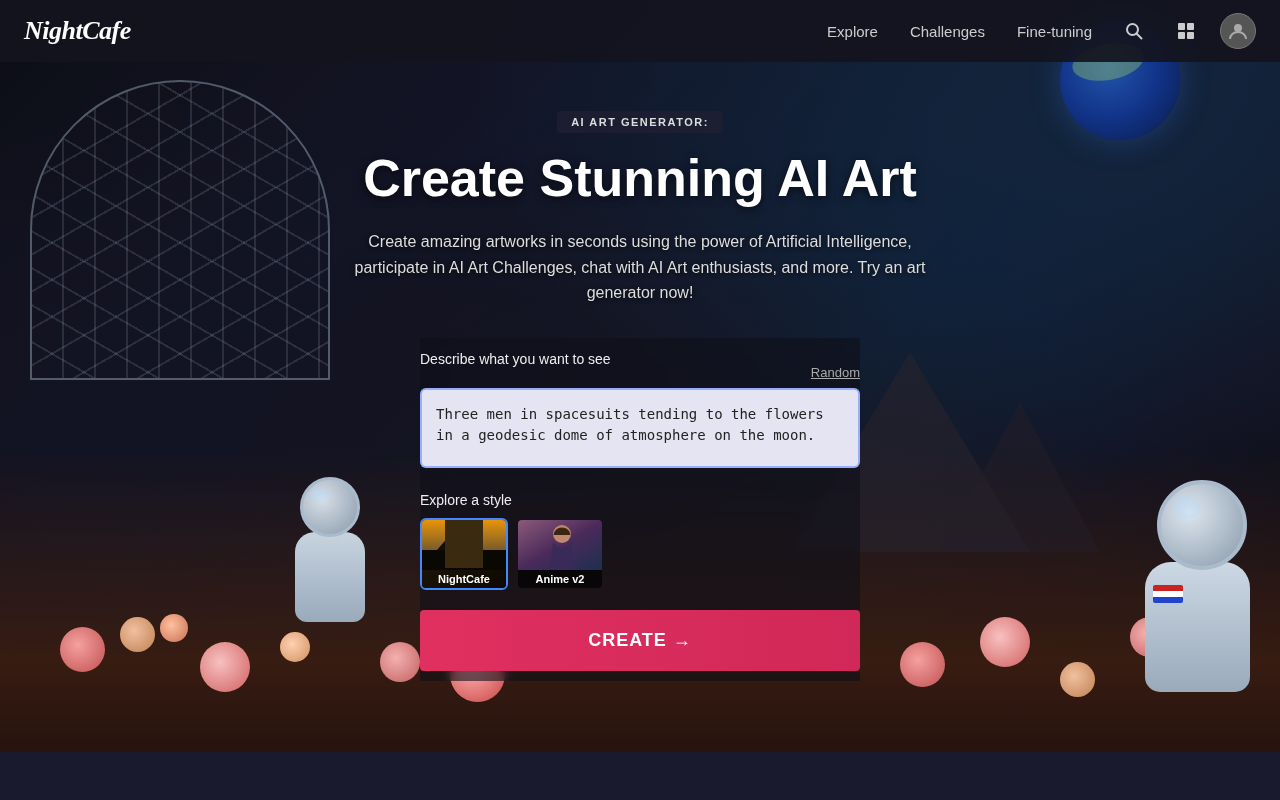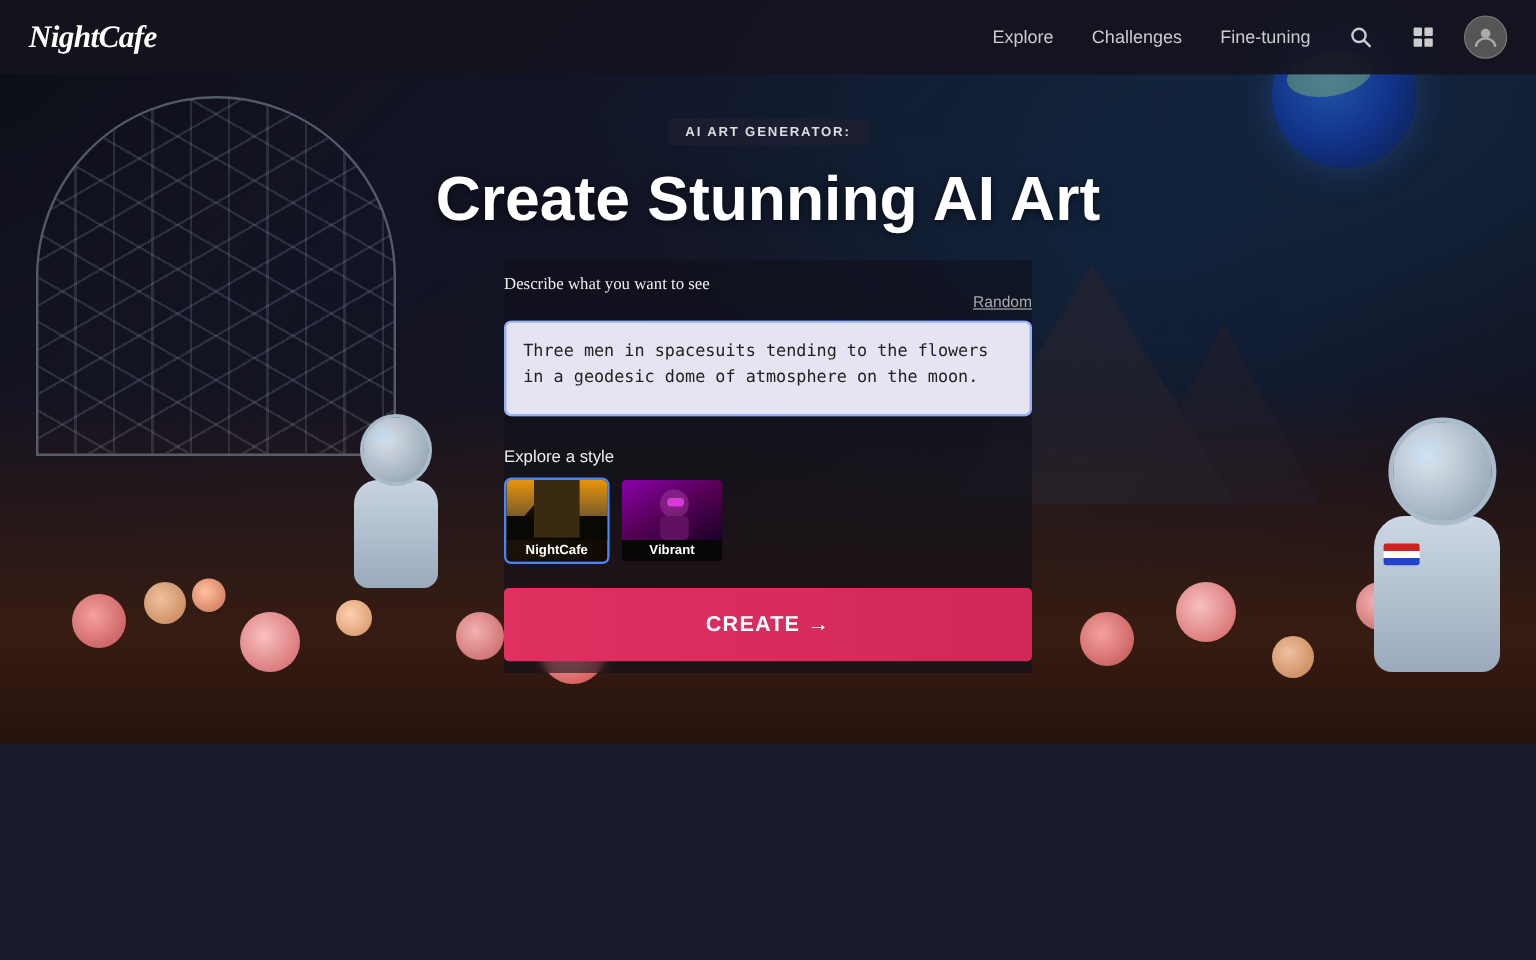--- a/index.html
+++ b/index.html
@@ -9,21 +9,21 @@
       width: 1280px;
       height: 800px;
       overflow: hidden;
       background: #1a1a2e;
     }
 
     
     .hero {
       position: relative;
       width: 1280px;
-      height: 620px;
+      height: 752px;
       background: linear-gradient(
         135deg,
         #0d1117 0%,
         #1a1a2e 20%,
         #16213e 40%,
         #0f3460 60%,
         #1a1a2e 80%,
         #0d1117 100%
       );
       overflow: hidden;
@@ -275,21 +275,20 @@
       display: flex;
       justify-content: space-between;
       align-items: center;
       margin-bottom: 8px;
     }
 
     .form-label {
       color: #eee;
       font-size: 14px;
       font-weight: 500;
-      font-family: Liberation Serif, serif;
     }
 
     .random-link {
       color: #aaa;
       font-size: 13px;
       text-decoration: underline;
       cursor: pointer;
       margin-top: 27px;
     }
 
@@ -513,20 +512,21 @@
       </div>
     </div>
   </nav>
 
   <div class="hero-content">
 
     <div class="subtitle-badge">AI ART GENERATOR:</div>
 
     <h1 class="main-title">Create Stunning AI Art</h1>
 
+    <p class="main-desc">Create amazing artworks in seconds using the power of Artificial Intelligence, participate in AI Art Challenges, chat with AI Art enthusiasts, and more. Try an art generator now!</p>
 
     <div class="form-area">
 
       <div class="form-label-row">
         <span class="form-label">Describe what you want to see</span>
         <a class="random-link">Random</a>
       </div>
 
       <textarea class="prompt-textarea" style="">Three men in spacesuits tending to the flowers in a geodesic dome of atmosphere on the moon.</textarea>
 
@@ -548,42 +548,40 @@
               <rect width="88" height="50" fill="url(#skyGrad)"></rect>
               <polygon points="30,30 40,10 50,30" fill="#1a1005"></polygon>
               <polygon points="15,30 28,15 42,30" fill="#150e04"></polygon>
               <rect x="0" y="30" width="88" height="20" fill="#0a0803"></rect>
               <rect x="33" y="25" width="6" height="5" fill="#1a1005"></rect>
             </svg>
           </div>
           <div class="style-card-label">NightCafe</div>
         </div>
 
-
         <div class="style-card">
           <div class="style-card-bg">
             <svg width="88" height="50" viewBox="0 0 88 50">
               <defs>
-                <linearGradient id="vibrantGrad" x1="0%" y1="0%" x2="100%" y2="100%">
-                  <stop offset="0%" style="stop-color:#8a00aa"></stop>
-                  <stop offset="50%" style="stop-color:#550055"></stop>
-                  <stop offset="100%" style="stop-color:#180025"></stop>
+                <linearGradient id="animeGrad" x1="0%" y1="0%" x2="100%" y2="100%">
+                  <stop offset="0%" style="stop-color:#8b5a7a"></stop>
+                  <stop offset="50%" style="stop-color:#4a2a5a"></stop>
+                  <stop offset="100%" style="stop-color:#1a3050"></stop>
                 </linearGradient>
               </defs>
-              <rect width="88" height="50" fill="url(#vibrantGrad)"></rect>
-
-              <circle cx="44" cy="20" r="12" fill="#d060d0" opacity="0.3"></circle>
-              <circle cx="44" cy="18" r="9" fill="#802080"></circle>
-              <rect x="32" y="30" width="24" height="20" fill="#601060" rx="4"></rect>
-
-              <rect x="38" y="15" width="14" height="7" fill="#ff44ff" rx="3" opacity="0.7"></rect>
+              <rect width="88" height="50" fill="url(#animeGrad)"></rect>
+
+              <circle cx="44" cy="14" r="9" fill="#c08870"></circle>
+              <path d="M35 22 Q44 35 53 22 L56 50 L32 50 Z" fill="#3a2a5a"></path>
+              <path d="M36 15 Q37 8 44 8 Q51 8 52 15" fill="#3a2510" stroke="#3a2510"></path>
             </svg>
           </div>
-          <div class="style-card-label">Vibrant</div>
+          <div class="style-card-label">Anime v2</div>
         </div>
+
 
       </div>
 
       <button class="create-btn">CREATE →</button>
 
 
     </div>
   </div>
 
 </div>

